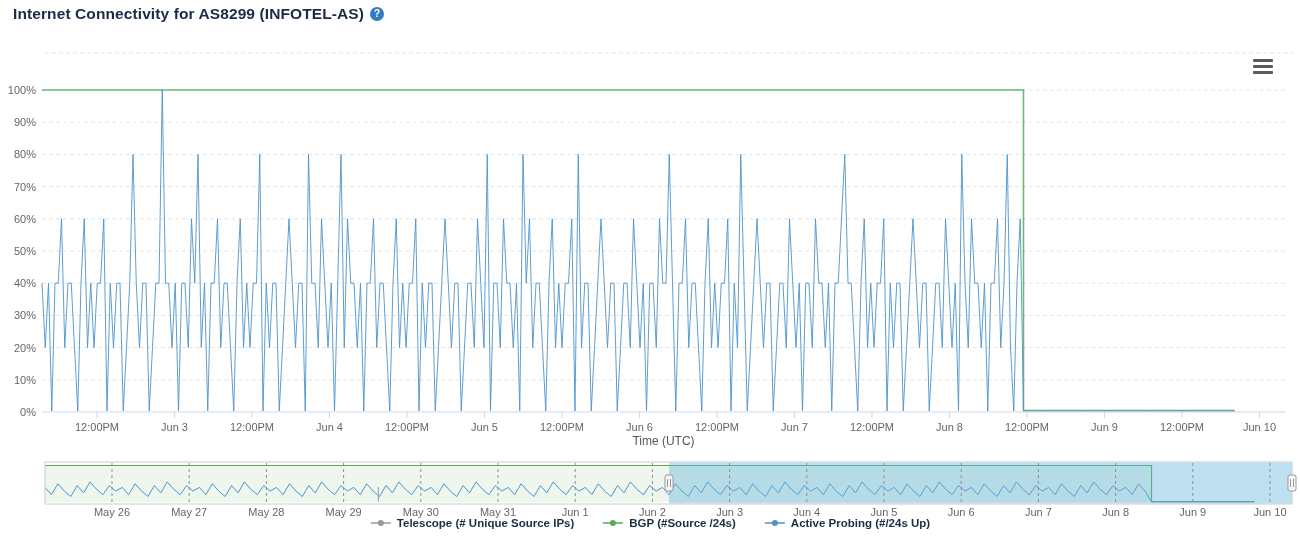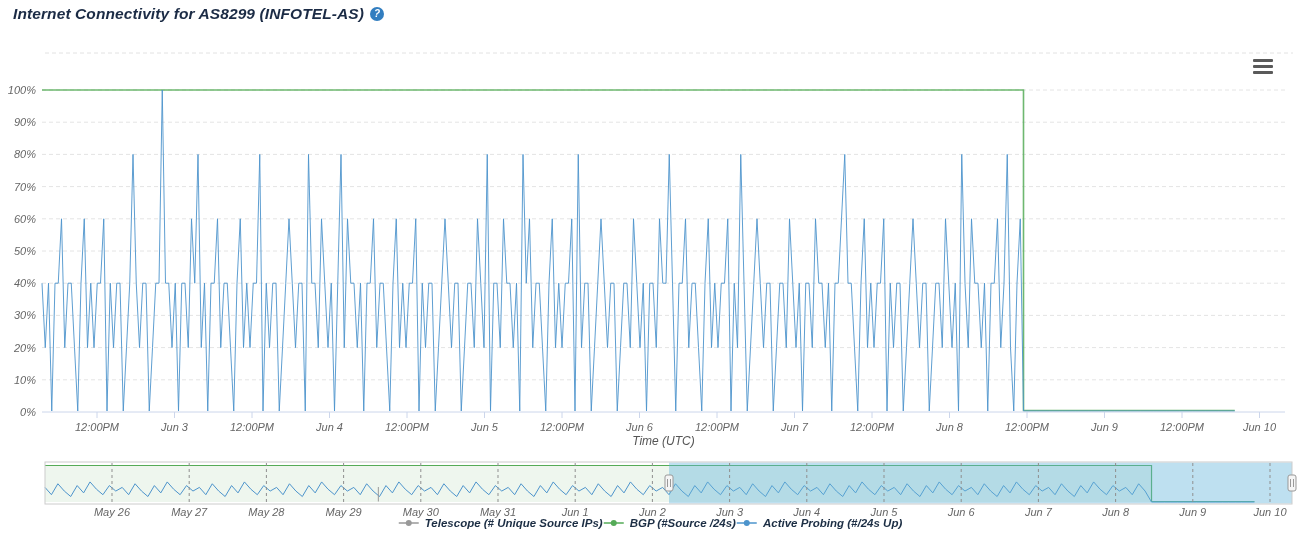--- a/index.html
+++ b/index.html
@@ -1,24 +1,24 @@
 <!DOCTYPE html>
 <html><head>
 <meta charset="utf-8">
 <style>
   html,body{margin:0;padding:0;background:#ffffff;font-family:"Liberation Sans",sans-serif;}
-  #page{position:relative;width:1300px;height:540px;overflow:hidden;background:#fff;font-style:italic;}
+  #page{position:relative;width:1300px;height:540px;overflow:hidden;background:#fff;}
   .chart-title{position:absolute;left:13px;top:5px;font-size:15.5px;font-weight:bold;color:#1b2b45;letter-spacing:.1px;}
   .help-icon{display:inline-block;width:14px;height:14px;margin-left:6px;border-radius:50%;
     background:#327ec0;color:#fff;font-size:10px;font-weight:bold;line-height:14px;text-align:center;
     vertical-align:2px;cursor:pointer;}
   #chart-svg{position:absolute;left:0;top:0;}
   .menu-icon{position:absolute;left:1253px;top:59px;width:20px;cursor:pointer;}
   .menu-icon .bar{display:block;height:3px;background:#5a5a5a;margin-bottom:3px;border-radius:1px;}
-  .legend{position:absolute;top:517px;left:50%;transform:translateX(-50%);display:flex;align-items:center;white-space:nowrap;}
+  .legend{position:absolute;top:517px;left:50%;transform:translateX(-50%);display:flex;gap:28px;align-items:center;white-space:nowrap;}
   .legend-item{display:flex;align-items:center;gap:5px;cursor:pointer;}
   .legend-item span{font-size:11.5px;font-weight:bold;color:#1c2e44;}
   text{font-family:"Liberation Sans",sans-serif;}
 </style>
 </head>
 <body>
 <div id="page">
 
   <div class="chart-title"><span>Internet Connectivity for AS8299 (INFOTEL-AS)</span><span class="help-icon">?</span></div>
 

